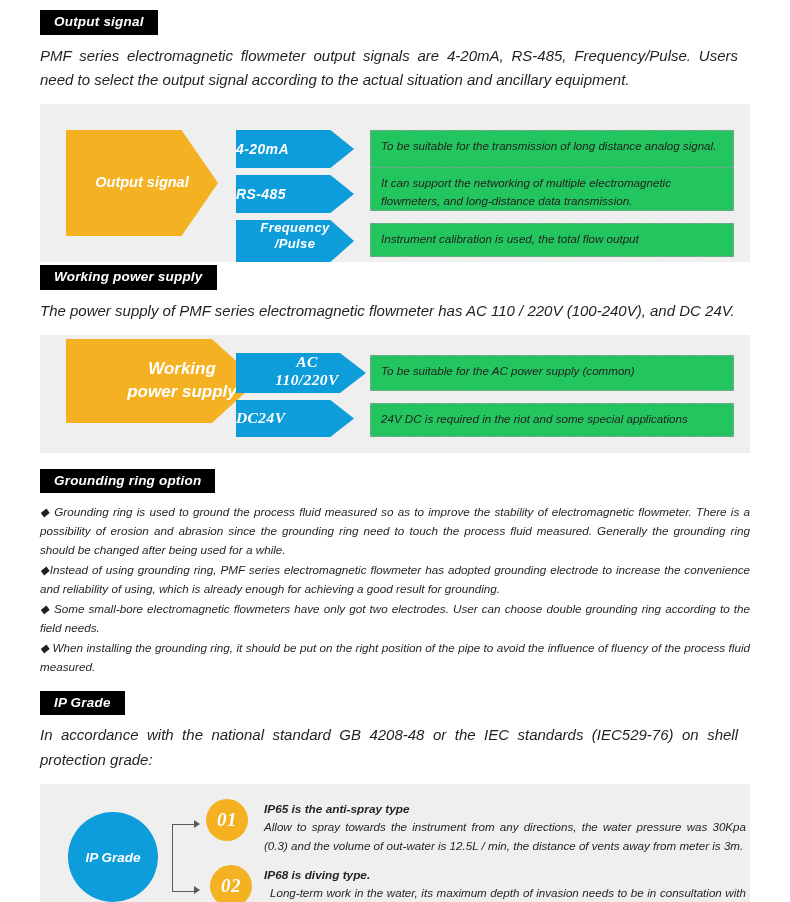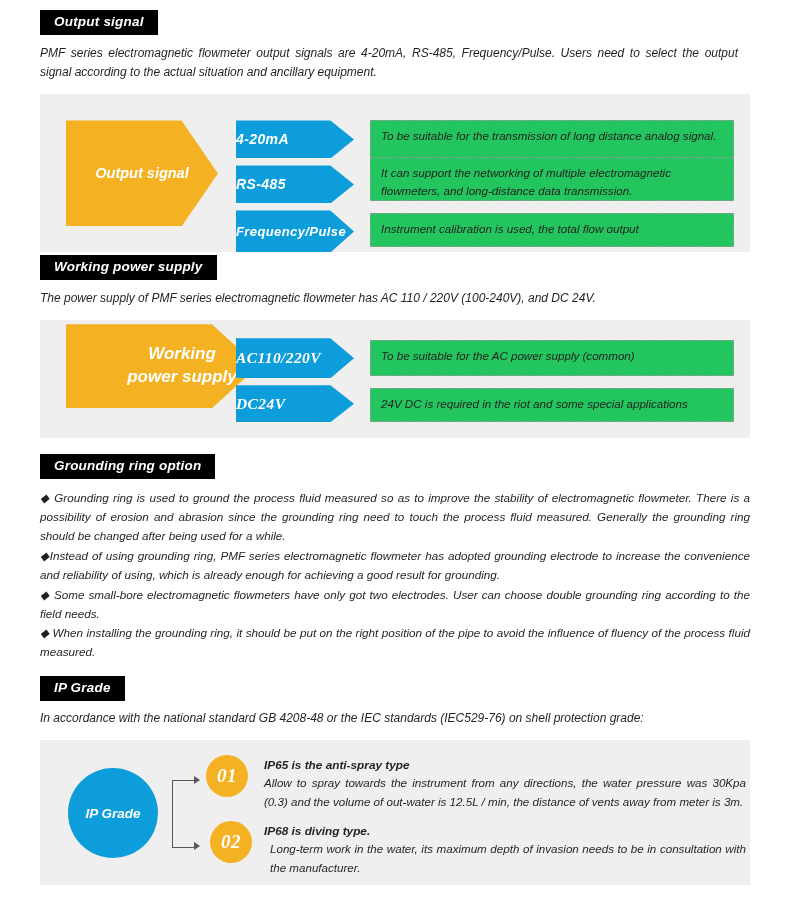--- a/index.html
+++ b/index.html
@@ -34,21 +34,21 @@
     font-size: 13.5px;
     font-weight: bold;
     padding: 5px 14px 6px 14px;
     letter-spacing: 0.2px;
     line-height: 1;
   }
 
   
   .para {
     margin: 9px 52px 0 40px;
-    font-size: 12px;
+    font-size: 15px;
     line-height: 1.62;
     color: #231f20;
     text-align: justify;
   }
   .para.small-gap { margin-top: 8px; }
 
   
   .panel {
     background: #efefef;
     margin: 12px 40px 0 40px;
@@ -212,41 +212,41 @@
       <span>To be suitable for the transmission of long distance analog signal.</span>
     </div>
 
     <div class="blue-arrow" style="left:196px; top:71px; width:118px; height:38px;">
       <span>RS-485</span>
     </div>
     <div class="dotted-box" style="left:330px; top:63px; width:364px; height:44px;">
       <span>It can support the networking of multiple electromagnetic flowmeters, and long-distance data transmission.</span>
     </div>
 
-    <div class="blue-arrow" style="left:196px; top:116px; width:118px; height:42px; flex-direction:row; font-size:13px;">
+    <div class="blue-arrow" style="left:196px; top:116px; width:118px; height:42px; flex-direction:column; font-size:13px;">
       <span>Frequency</span>
       <span>/Pulse</span>
     </div>
     <div class="dotted-box" style="left:330px; top:119px; width:364px; height:34px;">
       <span>Instrument calibration is used, the total flow output</span>
     </div>
   </div>
 
   <div class="heading-wrap" style="margin-top:3px;">
     <span class="heading-tag">Working power supply</span>
   </div>
   <div class="para">The power supply of PMF series electromagnetic flowmeter has AC 110 / 220V (100-240V), and DC 24V.</div>
 
   <div class="panel panel-2">
     <div class="yellow-arrow ya-2" style="flex-direction:column;">
       <span>Working</span>
       <span>power supply</span>
     </div>
 
-    <div class="blue-arrow blue-serif" style="left:196px; top:18px; width:118px; height:40px; flex-direction:row;">
+    <div class="blue-arrow blue-serif" style="left:196px; top:18px; width:118px; height:40px; flex-direction:column;padding-left:12px;">
       <span>AC</span>
       <span>110/220V</span>
     </div>
     <div class="dotted-box" style="left:330px; top:20px; width:364px; height:36px;">
       <span>To be suitable for the AC power supply (common)</span>
     </div>
 
     <div class="blue-arrow blue-serif" style="left:196px; top:65px; width:118px; height:37px;">
       <span>DC24V</span>
     </div>

